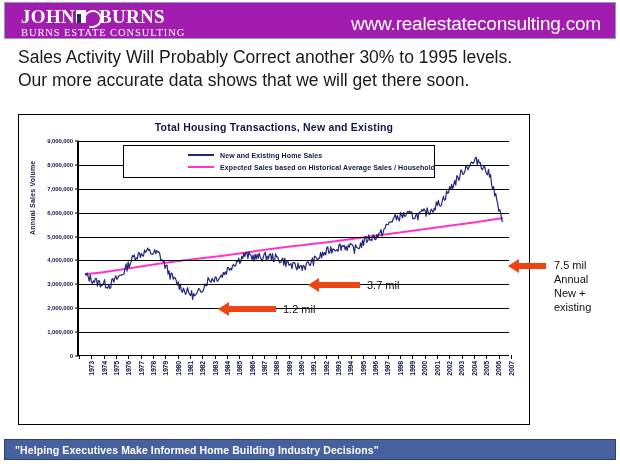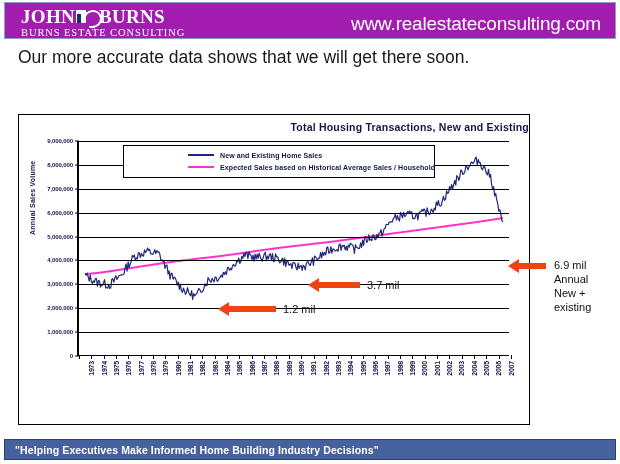--- a/index.html
+++ b/index.html
@@ -98,21 +98,21 @@
     left: 18px; top: 114px;
     width: 512px; height: 311px;
     border: 1px solid #000000;
     box-sizing: border-box;
     background: #ffffff;
   }
   .chart-title {
     position: absolute;
     left: 0; top: 6px;
     width: 100%;
-    text-align: right;
+    text-align: center;
     font-size: 10.5px;
     font-weight: bold;
     color: #12174a;
     letter-spacing: 0.2px;
   }
 
   
   .plot-wrap {
     position: absolute;
     left: 58px; top: 26px;
@@ -296,20 +296,21 @@
         <span class="swoosh"></span>
       </span>
       <span>BURNS</span>
     </div>
     <div class="logo-sub">BURNS ESTATE CONSULTING</div>
   </div>
   <div class="header-url">www.realestateconsulting.com</div>
 </div>
 
 <div class="headline">
+  <div>Sales Activity Will Probably Correct another 30% to 1995 levels.</div>
   <div>Our more accurate data shows that we will get there soon.</div>
 </div>
 
 <div class="chart-frame">
   <div class="chart-title">Total Housing Transactions, New and Existing</div>
   <div class="yaxis-title">Annual Sales Volume</div>
 
   <div class="plot-wrap">
     <div class="plot-area" id="plot-area">
       <svg class="series-svg" id="series-svg" viewBox="0 0 432 215" preserveAspectRatio="none">
@@ -438,21 +439,21 @@
 </div>
 
 <div class="annot" style="left:318px; top:279px;">
   <span class="arrow" style="width:42px;"></span>
   <span class="annot-text">3.7 mil</span>
 </div>
 
 <div class="annot-right">
   <span class="arrow" style="width:28px;"></span>
   <div class="annot-right-text">
-    <div>6.9 mil</div>
+    <div>7.5 mil</div>
     <div>Annual</div>
     <div>New +</div>
     <div>existing</div>
   </div>
 </div>
 
 <div class="footer-bar">
   <div class="footer-text">"Helping Executives Make Informed Home Building Industry Decisions"</div>
 </div>
 

